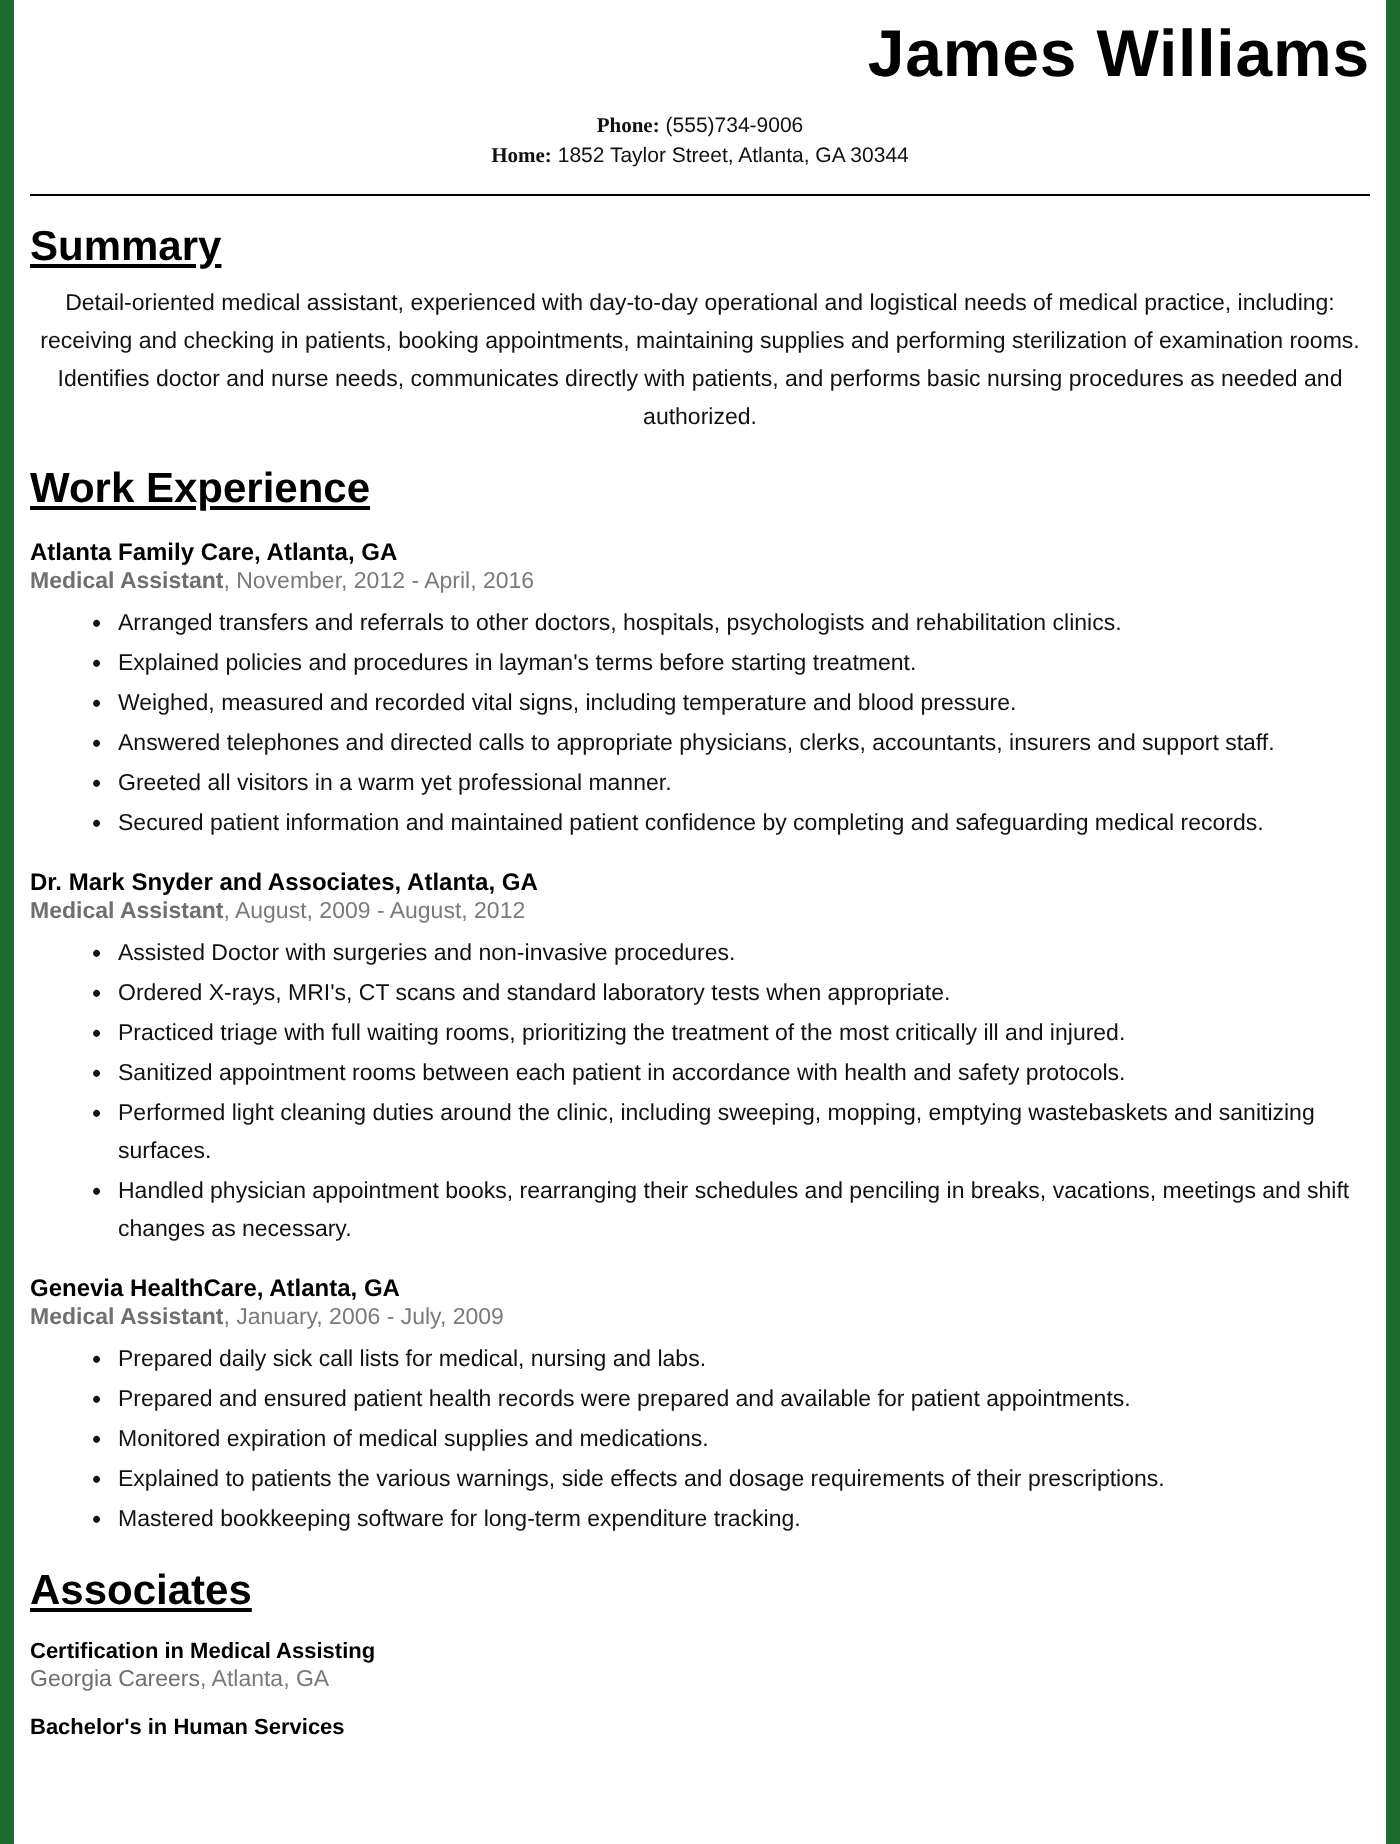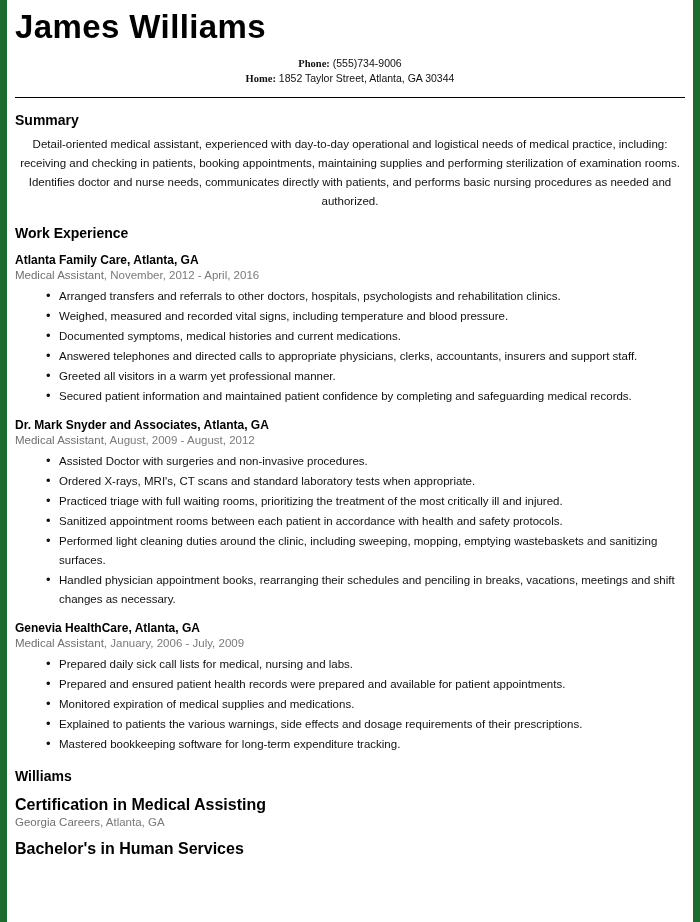--- a/index.html
+++ b/index.html
@@ -37,21 +37,21 @@
   }
   .content {
     position: absolute;
     left: 14px;
     right: 14px;
     top: 0;
     bottom: 0;
     padding: 0 1px;
   }
   .name {
-    text-align: left;
+    text-align: right;
     font-size: 33px;
     font-weight: bold;
     letter-spacing: 0.4px;
     margin-top: 8px;
     margin-bottom: 10px;
     color: #000;
   }
   .contact-line {
     text-align: center;
     font-size: 10.5px;
@@ -61,25 +61,26 @@
   .contact-line .lbl {
     font-weight: bold;
     font-family: Liberation Serif, serif;
   }
   .divider {
     border-bottom: 1.6px solid #000;
     margin-top: 11px;
     margin-bottom: 0;
   }
   .section-title {
-    font-size: 14px;
+    font-size: 21px;
     font-weight: bold;
     margin-top: 14px;
     margin-bottom: 7px;
     color: #000;
+    text-decoration: underline;
   }
   .summary-text {
     font-size: 11.5px;
     line-height: 19px;
     color: #111;
     margin-bottom: 2px;
     text-align: center;
   }
   .job {
     margin-top: 12px;
@@ -95,21 +96,21 @@
   }
   .job-employer .sep {
     font-weight: bold;
   }
   .job-role {
     font-size: 11.5px;
     color: #7a7a7a;
     margin-bottom: 6px;
   }
   .job-role .role {
-    font-weight: normal;
+    font-weight: bold;
     color: #6f6f6f;
   }
   ul.bullets {
     margin: 0 0 0 0;
     padding-left: 44px;
     list-style: none;
   }
   ul.bullets li {
     font-size: 11.5px;
     line-height: 19px;
@@ -123,21 +124,21 @@
     position: absolute;
     left: -13px;
     top: -1px;
     font-size: 13px;
     color: #111;
   }
   .edu-item {
     margin-top: 12px;
   }
   .edu-degree {
-    font-size: 16px;
+    font-size: 11px;
     font-weight: bold;
     color: #000;
     margin-bottom: 2px;
   }
   .edu-school {
     font-size: 11.5px;
     color: #7a7a7a;
   }
   .edu-school .school {
     font-weight: normal;
@@ -174,22 +175,22 @@
     <div class="job">
       <div class="job-employer">
         <span>Atlanta Family Care</span><span class="sep">,</span>
         <span>Atlanta, GA</span>
       </div>
       <div class="job-role">
         <span class="role">Medical Assistant</span><span>, November, 2012 - April, 2016</span>
       </div>
       <ul class="bullets">
         <li>Arranged transfers and referrals to other doctors, hospitals, psychologists and rehabilitation clinics.</li>
+        <li>Explained policies and procedures in layman's terms before starting treatment.</li>
         <li>Weighed, measured and recorded vital signs, including temperature and blood pressure.</li>
-        <li>Documented symptoms, medical histories and current medications.</li>
         <li>Answered telephones and directed calls to appropriate physicians, clerks, accountants, insurers and support staff.</li>
         <li>Greeted all visitors in a warm yet professional manner.</li>
         <li>Secured patient information and maintained patient confidence by completing and safeguarding medical records.</li>
       </ul>
     </div>
 
     <div class="job">
       <div class="job-employer">
         <span>Dr. Mark Snyder and Associates</span><span class="sep">,</span>
         <span>Atlanta, GA</span>
@@ -217,21 +218,21 @@
       </div>
       <ul class="bullets">
         <li>Prepared daily sick call lists for medical, nursing and labs.</li>
         <li>Prepared and ensured patient health records were prepared and available for patient appointments.</li>
         <li>Monitored expiration of medical supplies and medications.</li>
         <li>Explained to patients the various warnings, side effects and dosage requirements of their prescriptions.</li>
         <li>Mastered bookkeeping software for long-term expenditure tracking.</li>
       </ul>
     </div>
 
-    <div class="section-title">Williams</div>
+    <div class="section-title">Associates</div>
 
     <div class="edu-item">
       <div class="edu-degree">Certification in Medical Assisting</div>
       <div class="edu-school">
         <span class="school">Georgia Careers</span><span>, Atlanta, GA</span>
       </div>
     </div>
 
     <div class="edu-item">
       <div class="edu-degree">Bachelor's in Human Services</div>

